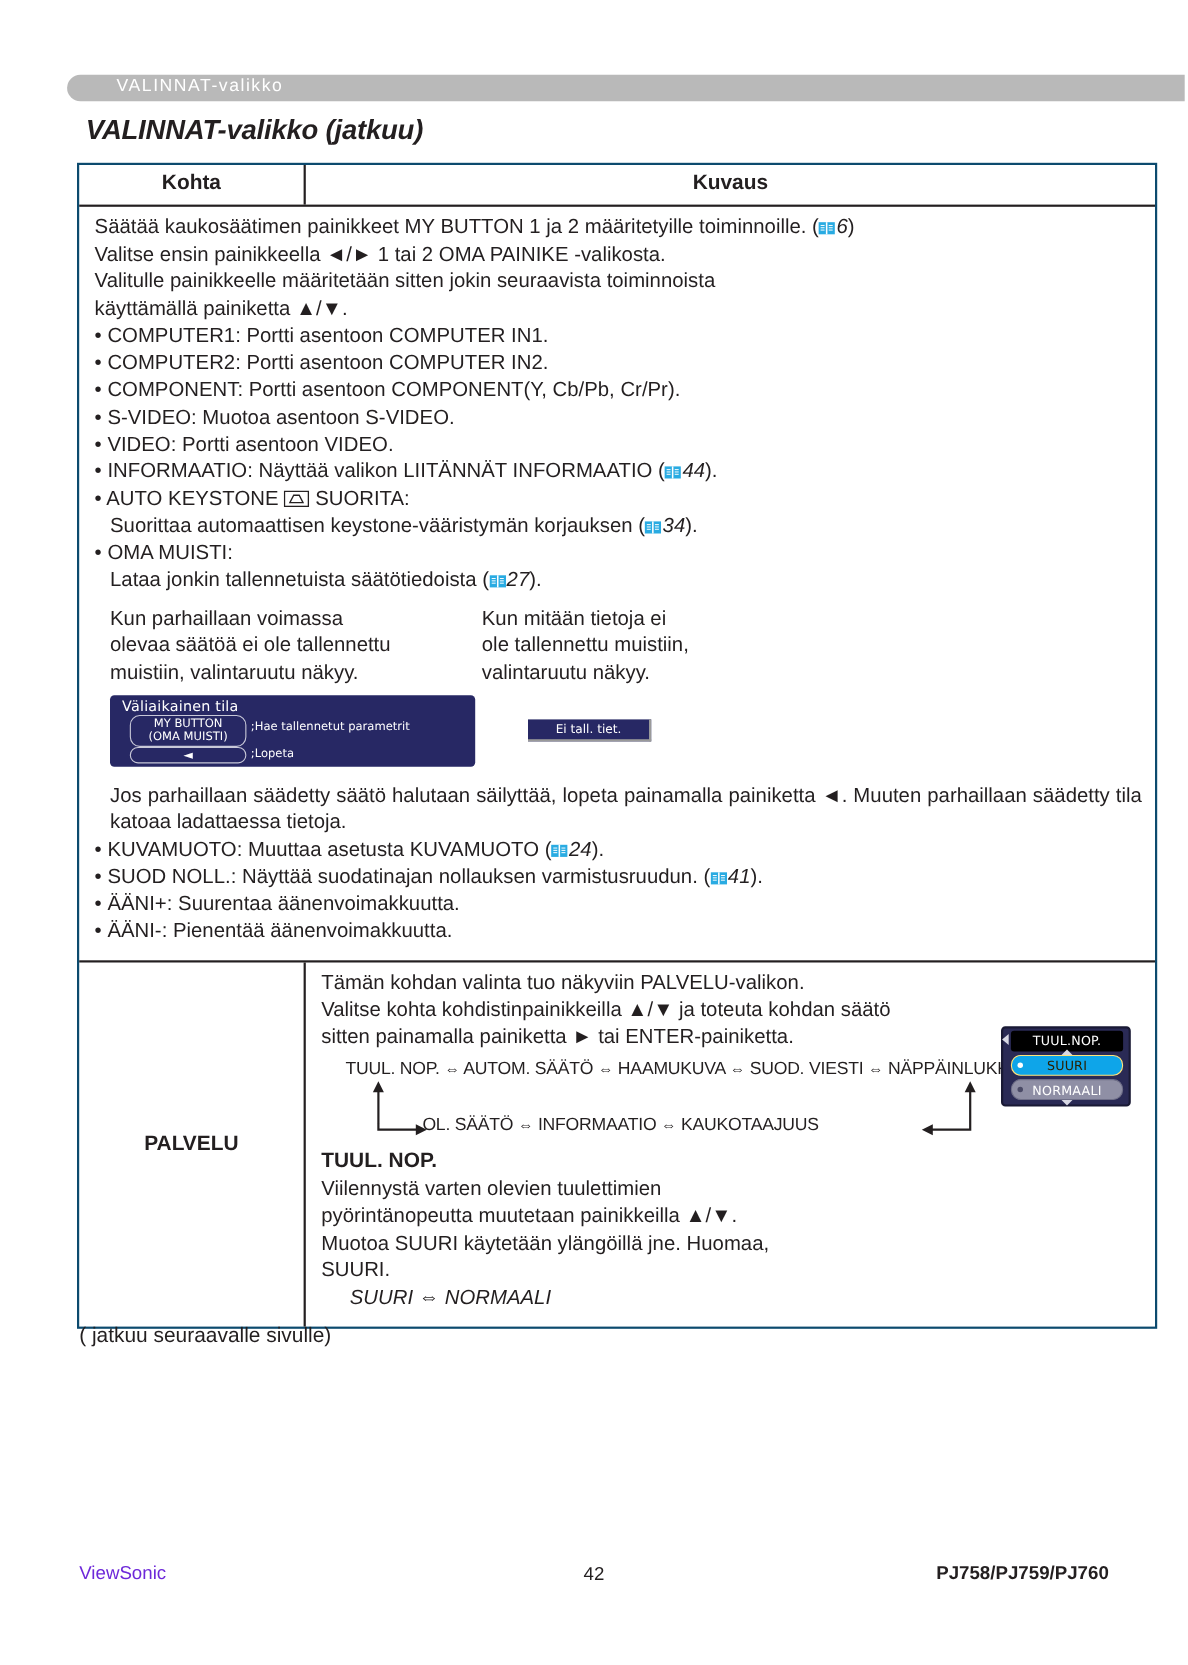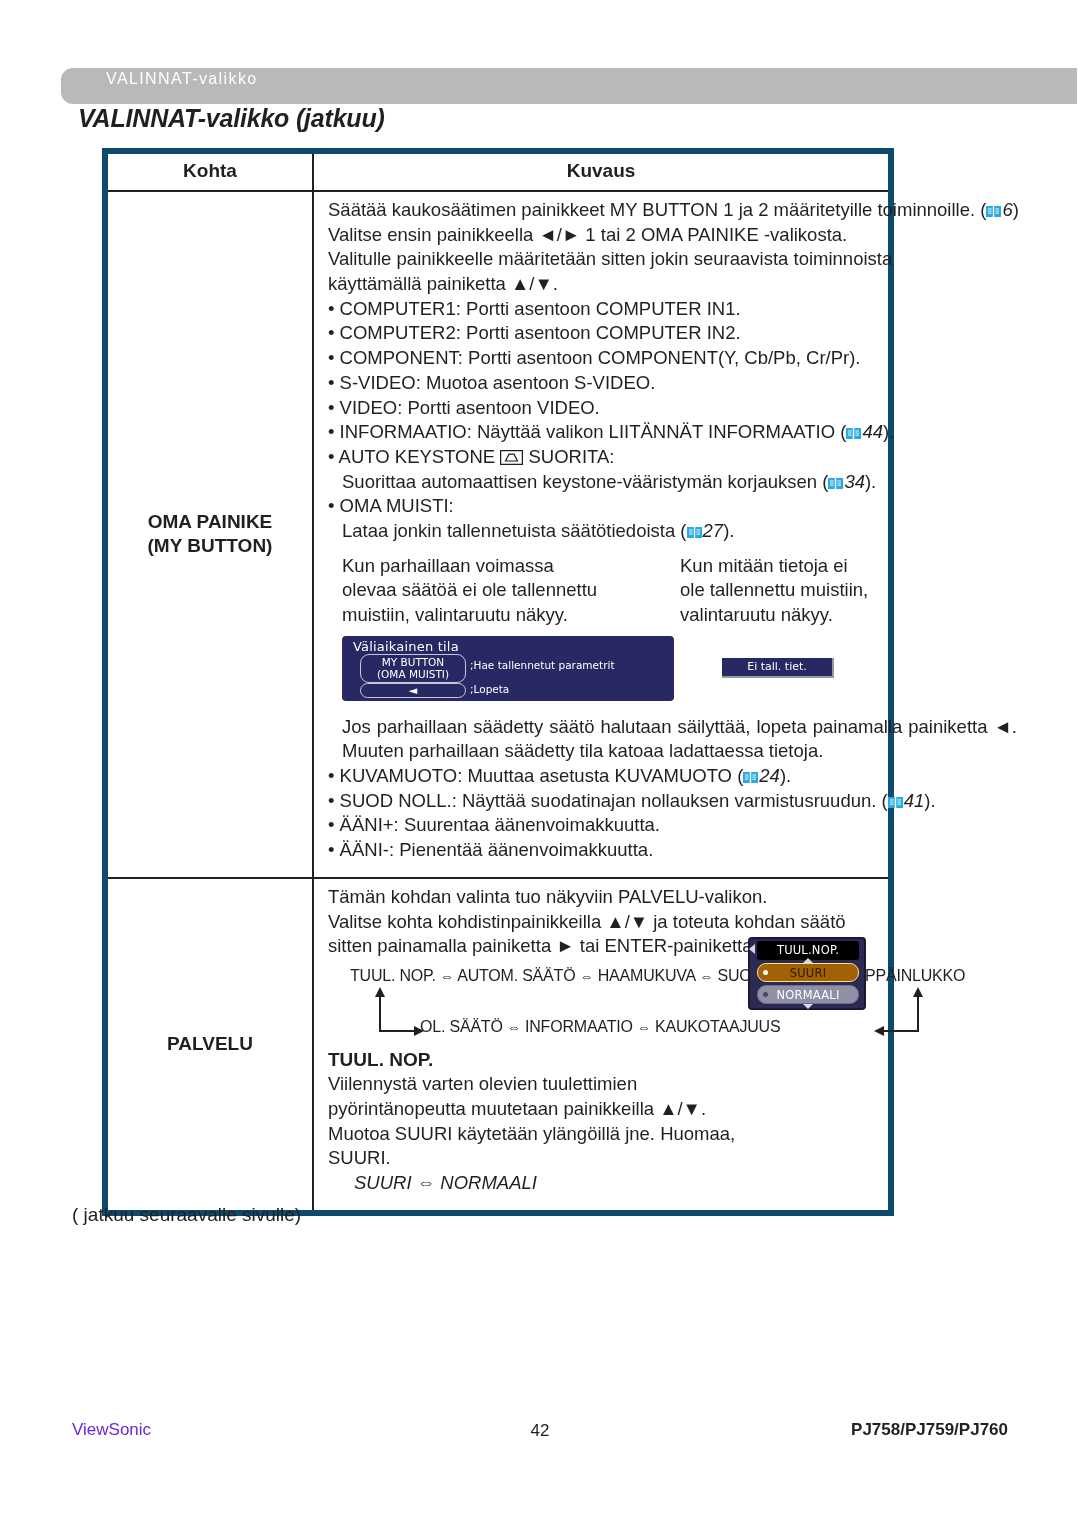--- a/index.html
+++ b/index.html
@@ -15,21 +15,21 @@
     color: #231f20;
     overflow: hidden;
   }
 
   
   .header-banner {
     position: absolute;
     left: 61px;
     top: 68px;
     width: 1016px;
-    height: 36px;
+    height: 24px;
     background: #b9b9b9;
     border-radius: 12px 0 0 12px;
   }
   .header-banner-label {
     position: absolute;
     left: 45px;
     top: 2px;
     font-size: 16px;
     letter-spacing: 1.4px;
     color: #ffffff;
@@ -45,24 +45,23 @@
     font-style: italic;
     color: #231f20;
     letter-spacing: -0.2px;
   }
 
   
   .tbl {
     position: absolute;
     left: 70px;
     top: 148px;
-    width: 792px;
-    border: 6px solid #0c4a6e;
+    width: 982px;
+    border: 2px solid #0c4a6e;
     box-sizing: border-box;
-    margin-left: 32px;
   }
   .tbl-row {
     display: flex;
     border-bottom: 2px solid #231f20;
   }
   .tbl-row:last-child { border-bottom: none; }
   .col-item {
     width: 206px;
     flex: 0 0 206px;
     border-right: 2px solid #231f20;
@@ -271,21 +270,21 @@
     height: 19px;
     border-radius: 9px;
     font-size: 11.5px;
     line-height: 19px;
     text-align: center;
     letter-spacing: 0.2px;
     box-sizing: border-box;
   }
   .fan-opt.sel {
     top: 24px;
-    background: #a16207;
+    background: #0ea5e9;
     color: #2b2000;
     border: 1px solid #ffe27a;
   }
   .fan-opt.norm {
     top: 46px;
     background: #8f8fa5;
     color: #ffffff;
     border: 1px solid #6f6f88;
   }
   .fan-dot {
@@ -369,26 +368,20 @@
 <div class="page-title">VALINNAT-valikko (jatkuu)</div>
 
 <div class="tbl">
 
   <div class="tbl-row head-row">
     <div class="col-item">Kohta</div>
     <div class="col-desc">Kuvaus</div>
   </div>
 
   <div class="tbl-row">
-    <div class="col-item">
-      <div class="item-name">
-        <div>OMA PAINIKE</div>
-        <div>(MY BUTTON)</div>
-      </div>
-    </div>
     <div class="col-desc desc-wrap">
 
       <div class="line"><span>Säätää kaukosäätimen painikkeet MY BUTTON 1 ja 2 määritetyille toiminnoille. (</span><span class="bookicon"><svg viewBox="0 0 15 13" width="15" height="13">
               <rect x="0" y="1" width="15" height="11" fill="#29abe2"></rect>
               <rect x="6.8" y="1" width="1.4" height="11" fill="#ffffff"></rect>
               <rect x="2" y="3.5" width="3.6" height="0.9" fill="#ffffff"></rect>
               <rect x="2" y="5.6" width="3.6" height="0.9" fill="#ffffff"></rect>
               <rect x="2" y="7.7" width="3.6" height="0.9" fill="#ffffff"></rect>
               <rect x="9.4" y="3.5" width="3.6" height="0.9" fill="#ffffff"></rect>
               <rect x="9.4" y="5.6" width="3.6" height="0.9" fill="#ffffff"></rect>

